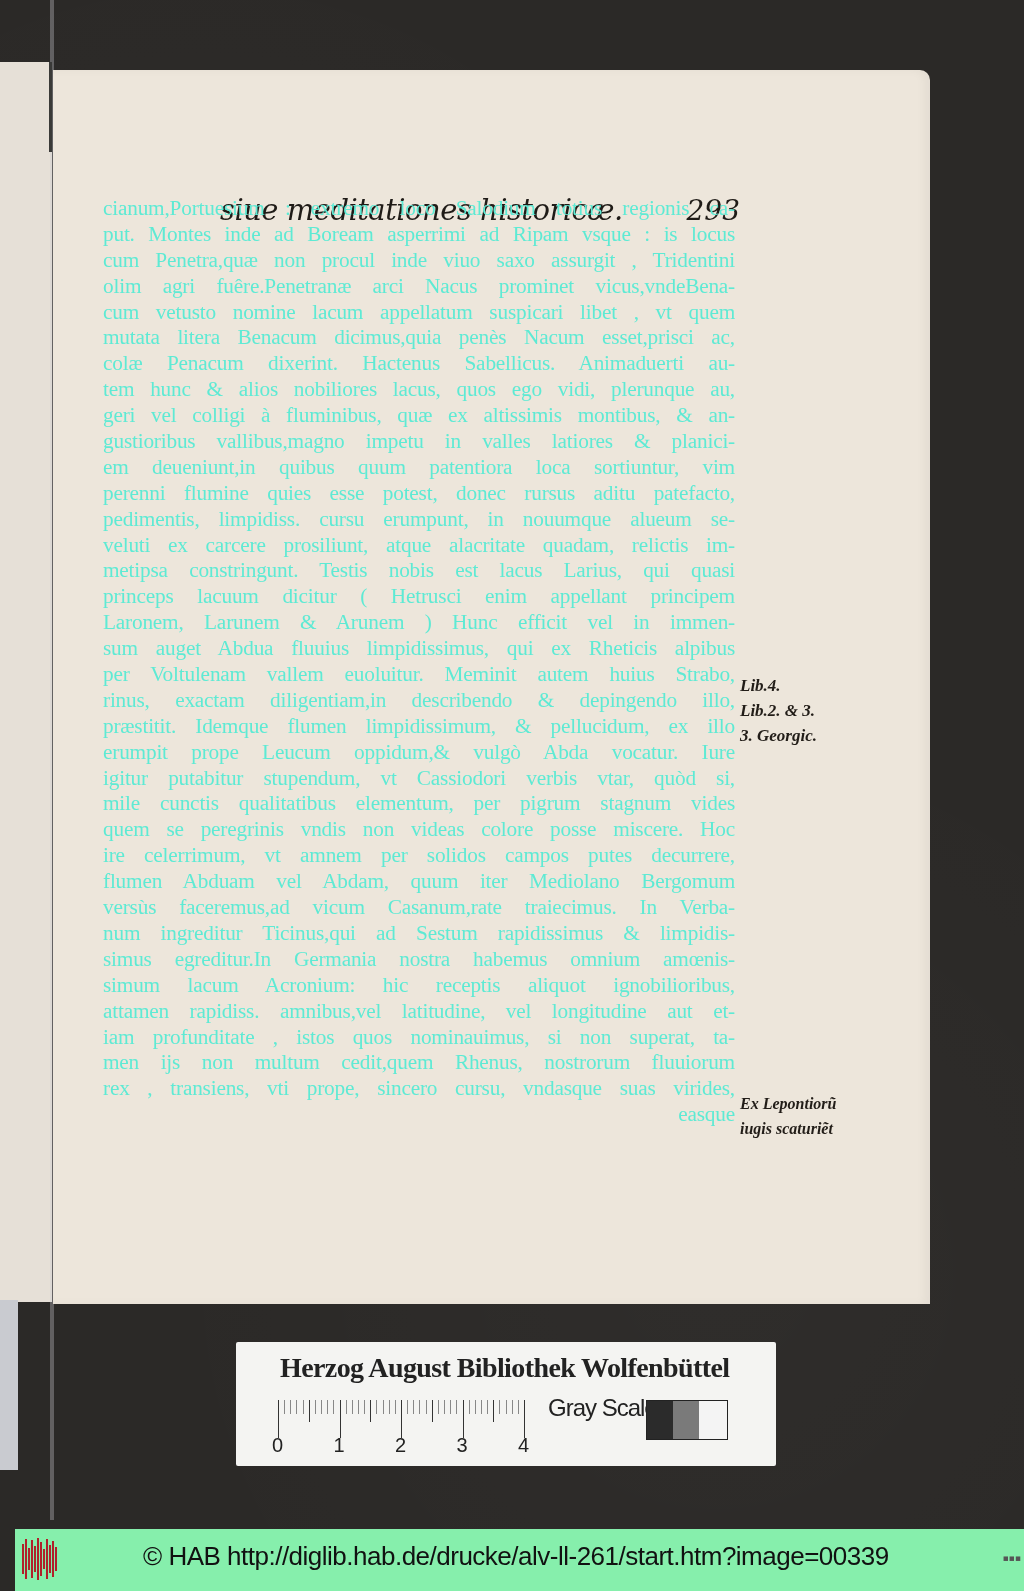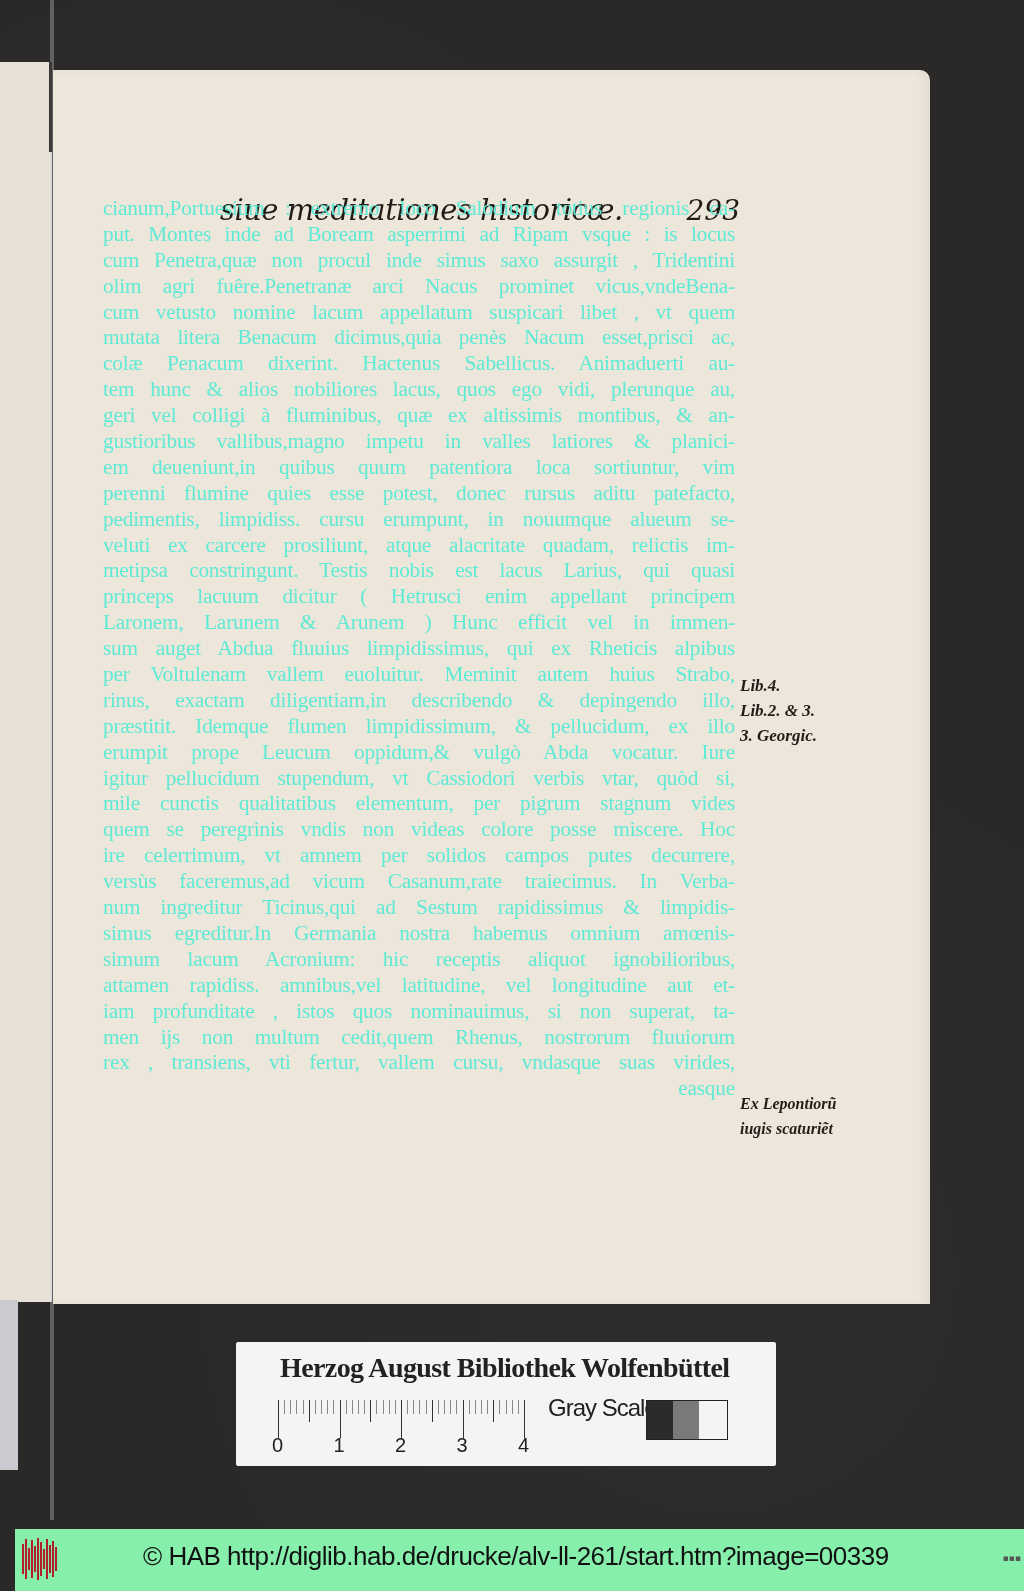--- a/index.html
+++ b/index.html
@@ -116,52 +116,53 @@
 <div class="page"></div>
 
 <div class="running-head">
   <span class="title">siue meditationes historicæ.</span>
   <span class="num">293</span>
 </div>
 
 <div class="body-text" id="body-text">
     <span class="line">cianum,Portuesium : extremo loco Salodium totius regionis ca-</span>
     <span class="line">put. Montes inde ad Boream asperrimi ad Ripam vsque : is locus</span>
-    <span class="line">cum Penetra,quæ non procul inde simus saxo assurgit , Tridentini</span>
+    <span class="line">cum Penetra,quæ non procul inde viuo saxo assurgit , Tridentini</span>
     <span class="line">olim agri fuêre.Penetranæ arci Nacus prominet vicus,vndeBena-</span>
     <span class="line">cum vetusto nomine lacum appellatum suspicari libet , vt quem</span>
     <span class="line">mutata litera Benacum dicimus,quia penès Nacum esset,prisci ac,</span>
     <span class="line">colæ Penacum dixerint.    Hactenus Sabellicus. Animaduerti au-</span>
     <span class="line">tem hunc &amp; alios nobiliores lacus, quos ego vidi, plerunque au,</span>
     <span class="line">geri vel colligi à fluminibus, quæ ex altissimis montibus, &amp; an-</span>
     <span class="line">gustioribus vallibus,magno impetu in valles latiores &amp; planici-</span>
     <span class="line">em deueniunt,in quibus quum patentiora loca sortiuntur, vim</span>
     <span class="line">perenni flumine quies esse potest, donec rursus aditu patefacto,</span>
     <span class="line">pedimentis, limpidiss. cursu erumpunt, in nouumque alueum se-</span>
     <span class="line">veluti ex carcere prosiliunt, atque alacritate quadam, relictis im-</span>
     <span class="line">metipsa constringunt.   Testis nobis est lacus Larius, qui quasi</span>
     <span class="line">princeps lacuum dicitur ( Hetrusci enim appellant principem</span>
     <span class="line">Laronem, Larunem &amp; Arunem ) Hunc efficit vel in immen-</span>
     <span class="line">sum auget Abdua fluuius limpidissimus, qui ex Rheticis alpibus</span>
     <span class="line">per Voltulenam vallem euoluitur. Meminit autem huius Strabo,</span>
     <span class="line">rinus, exactam diligentiam,in describendo &amp; depingendo illo,</span>
     <span class="line">præstitit. Idemque flumen limpidissimum, &amp; pellucidum, ex illo</span>
     <span class="line">erumpit prope Leucum oppidum,&amp; vulgò Abda vocatur.   Iure</span>
-    <span class="line">igitur pellucidum stupendum, vt Cassiodori verbis vtar, quòd si,</span>
+    <span class="line">igitur putabitur stupendum, vt Cassiodori verbis vtar, quòd si,</span>
     <span class="line">mile cunctis qualitatibus elementum, per pigrum stagnum vides</span>
     <span class="line">quem se peregrinis vndis non videas colore posse miscere.   Hoc</span>
     <span class="line">ire celerrimum, vt amnem per solidos campos putes decurrere,</span>
+    <span class="line">flumen Abduam vel Abdam, quum iter Mediolano Bergomum</span>
     <span class="line">versùs faceremus,ad vicum Casanum,rate traiecimus.  In Verba-</span>
     <span class="line">num ingreditur Ticinus,qui ad Sestum rapidissimus &amp; limpidis-</span>
     <span class="line">simus egreditur.In Germania nostra habemus omnium amœnis-</span>
     <span class="line">simum lacum Acronium: hic receptis aliquot ignobilioribus,</span>
     <span class="line">attamen rapidiss. amnibus,vel latitudine, vel longitudine aut et-</span>
     <span class="line">iam profunditate , istos quos nominauimus, si non superat, ta-</span>
     <span class="line">men ijs non multum cedit,quem Rhenus, nostrorum fluuiorum</span>
-    <span class="line">rex , transiens, vti fertur, vallem cursu, vndasque suas virides,</span>
+    <span class="line">rex , transiens, vti prope, sincero cursu, vndasque suas virides,</span>
     <span class="line last">easque</span>
   </div>
 
 <div class="margin-note mn1" id="mn1">
     <div>Lib.4.</div>
     <div>Lib.2. &amp; 3.</div>
     <div>3. Georgic.</div>
   </div>
 <div class="margin-note mn2" id="mn2">
     <div>Ex Lepontiorũ</div>

